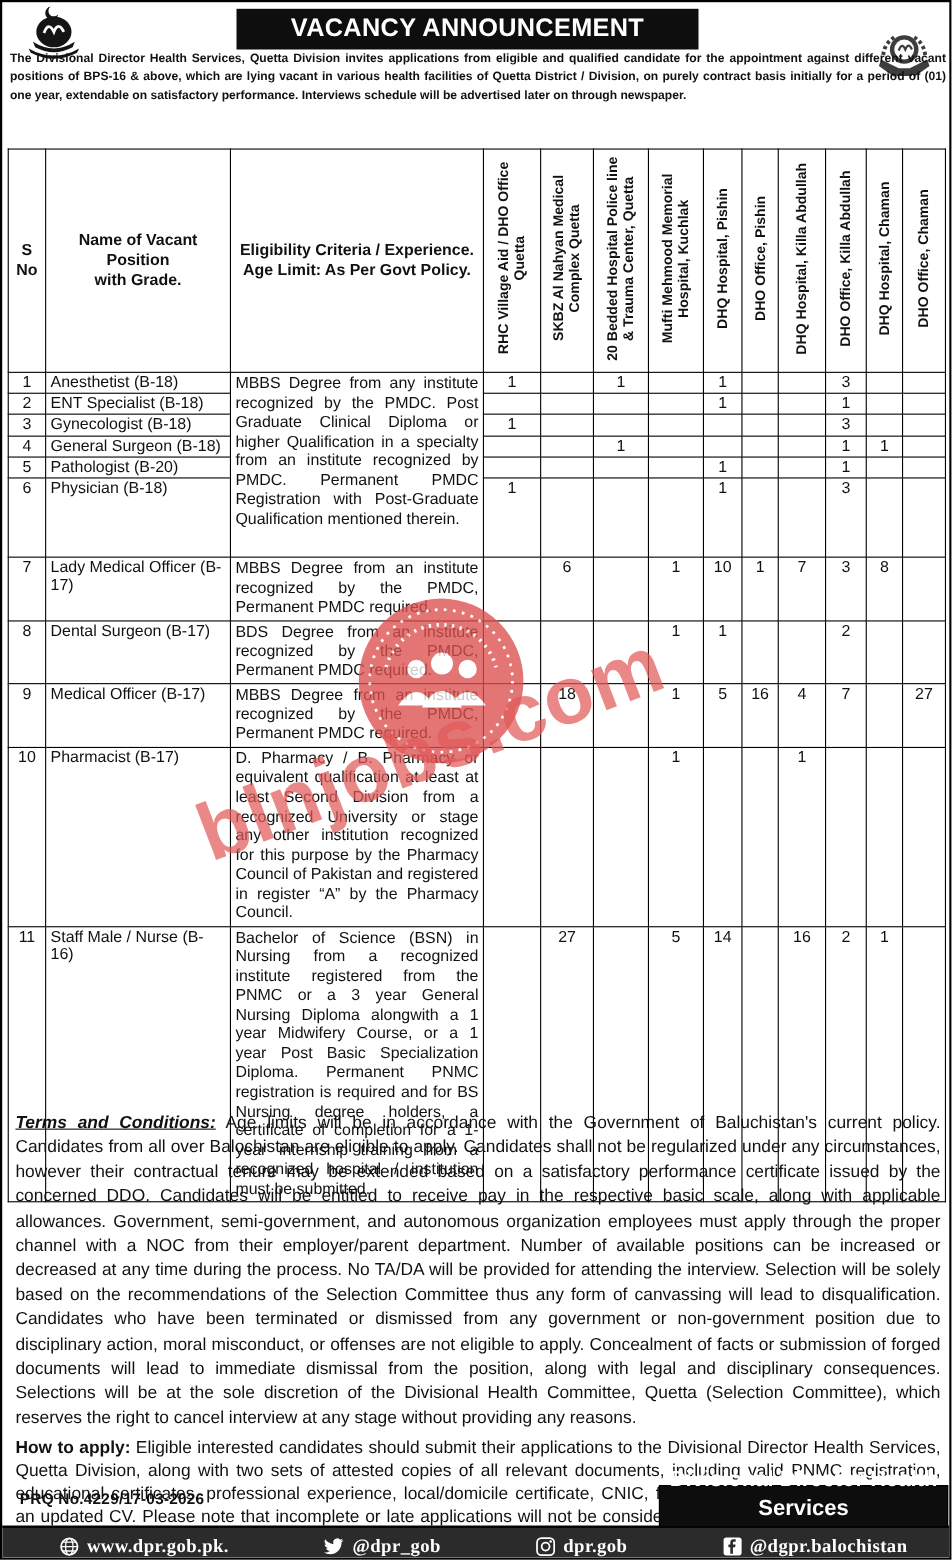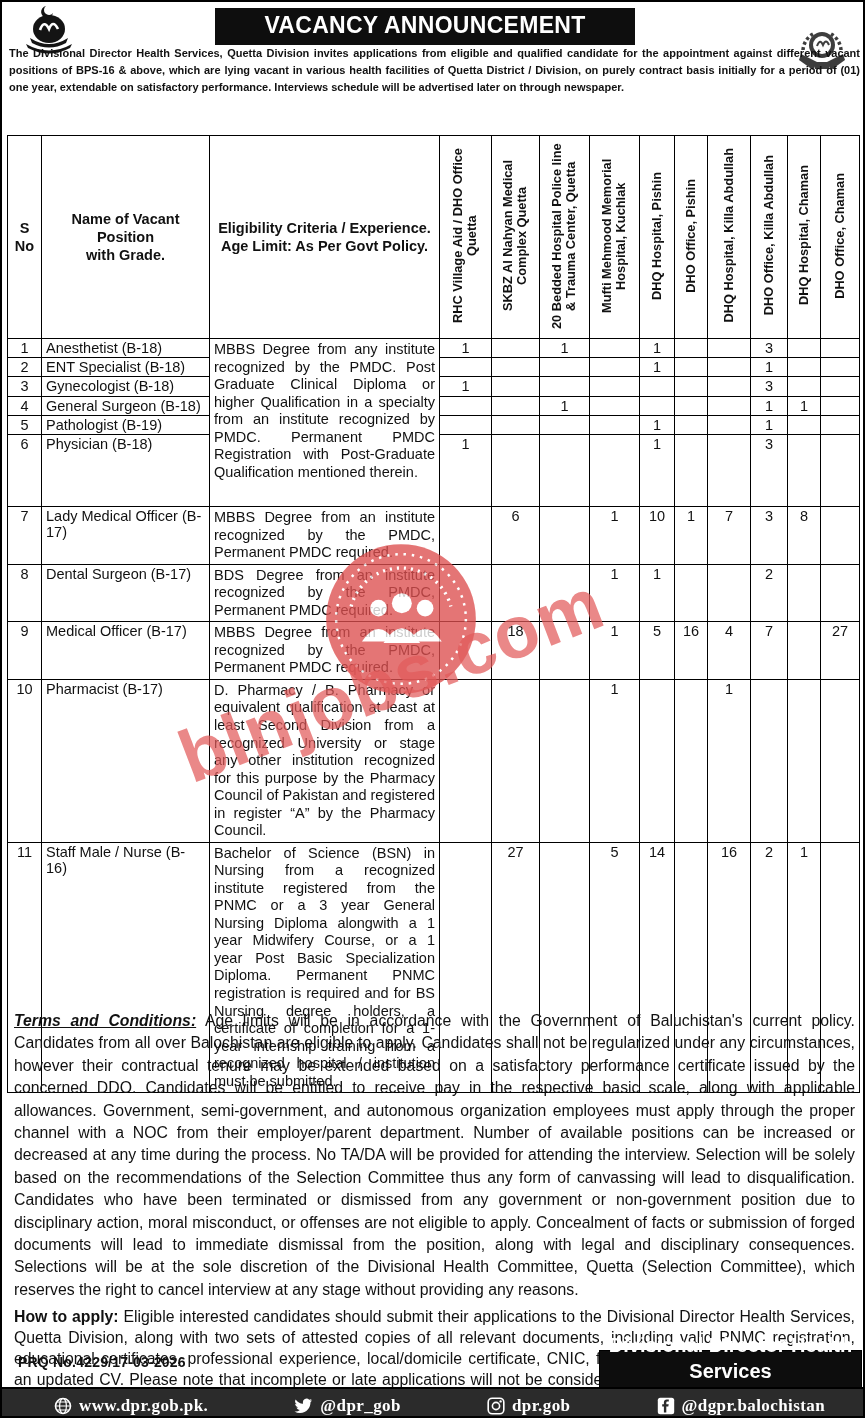--- a/index.html
+++ b/index.html
@@ -207,21 +207,21 @@
           <td class="c-num"></td>
           <td class="c-num"></td>
           <td class="c-num"></td>
           <td class="c-num"></td>
           <td class="c-num">1</td>
           <td class="c-num">1</td>
           <td class="c-num"></td>
         </tr>
         <tr style="height: 18px;">
           <td class="c-sno">5</td>
-          <td class="c-pos">Pathologist (B-19)</td>
+          <td class="c-pos">Pathologist (B-20)</td>
           <td class="c-num"></td>
           <td class="c-num"></td>
           <td class="c-num"></td>
           <td class="c-num"></td>
           <td class="c-num">1</td>
           <td class="c-num"></td>
           <td class="c-num"></td>
           <td class="c-num">1</td>
           <td class="c-num"></td>
           <td class="c-num"></td>

